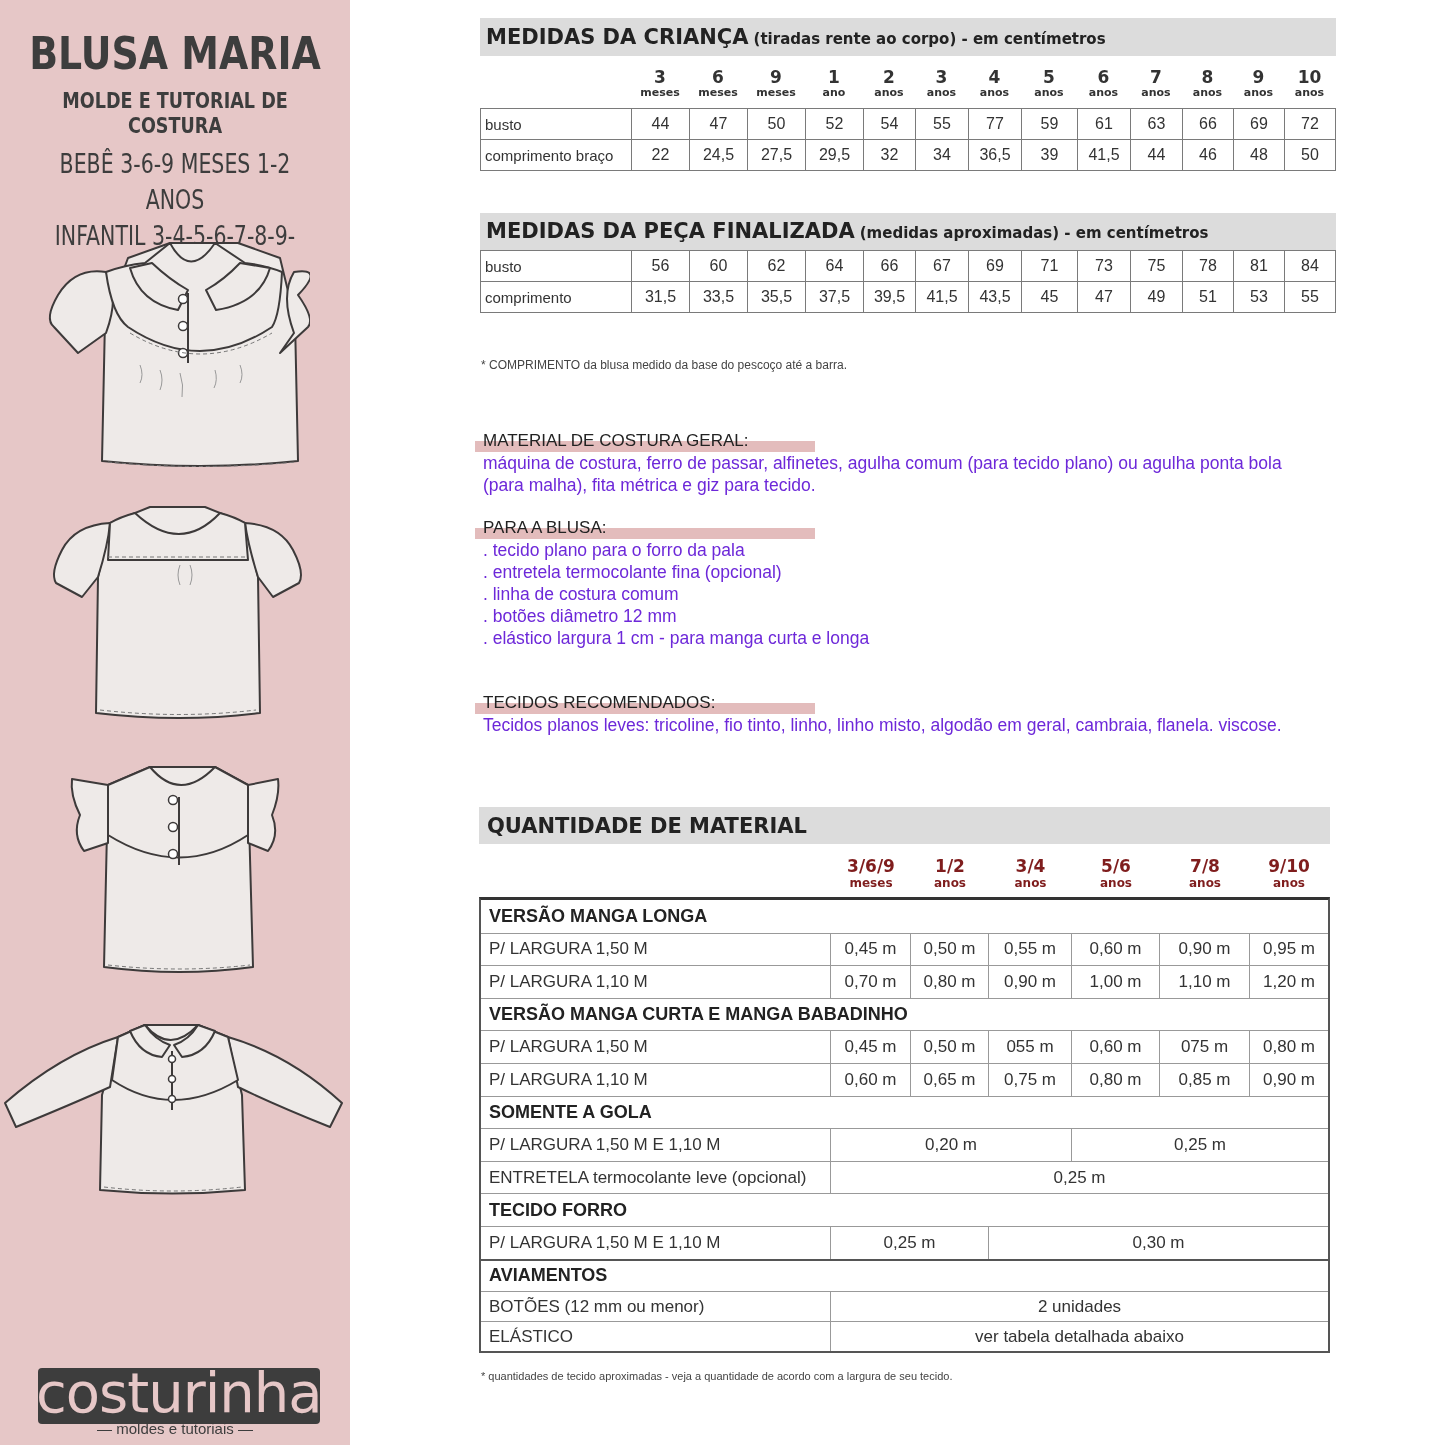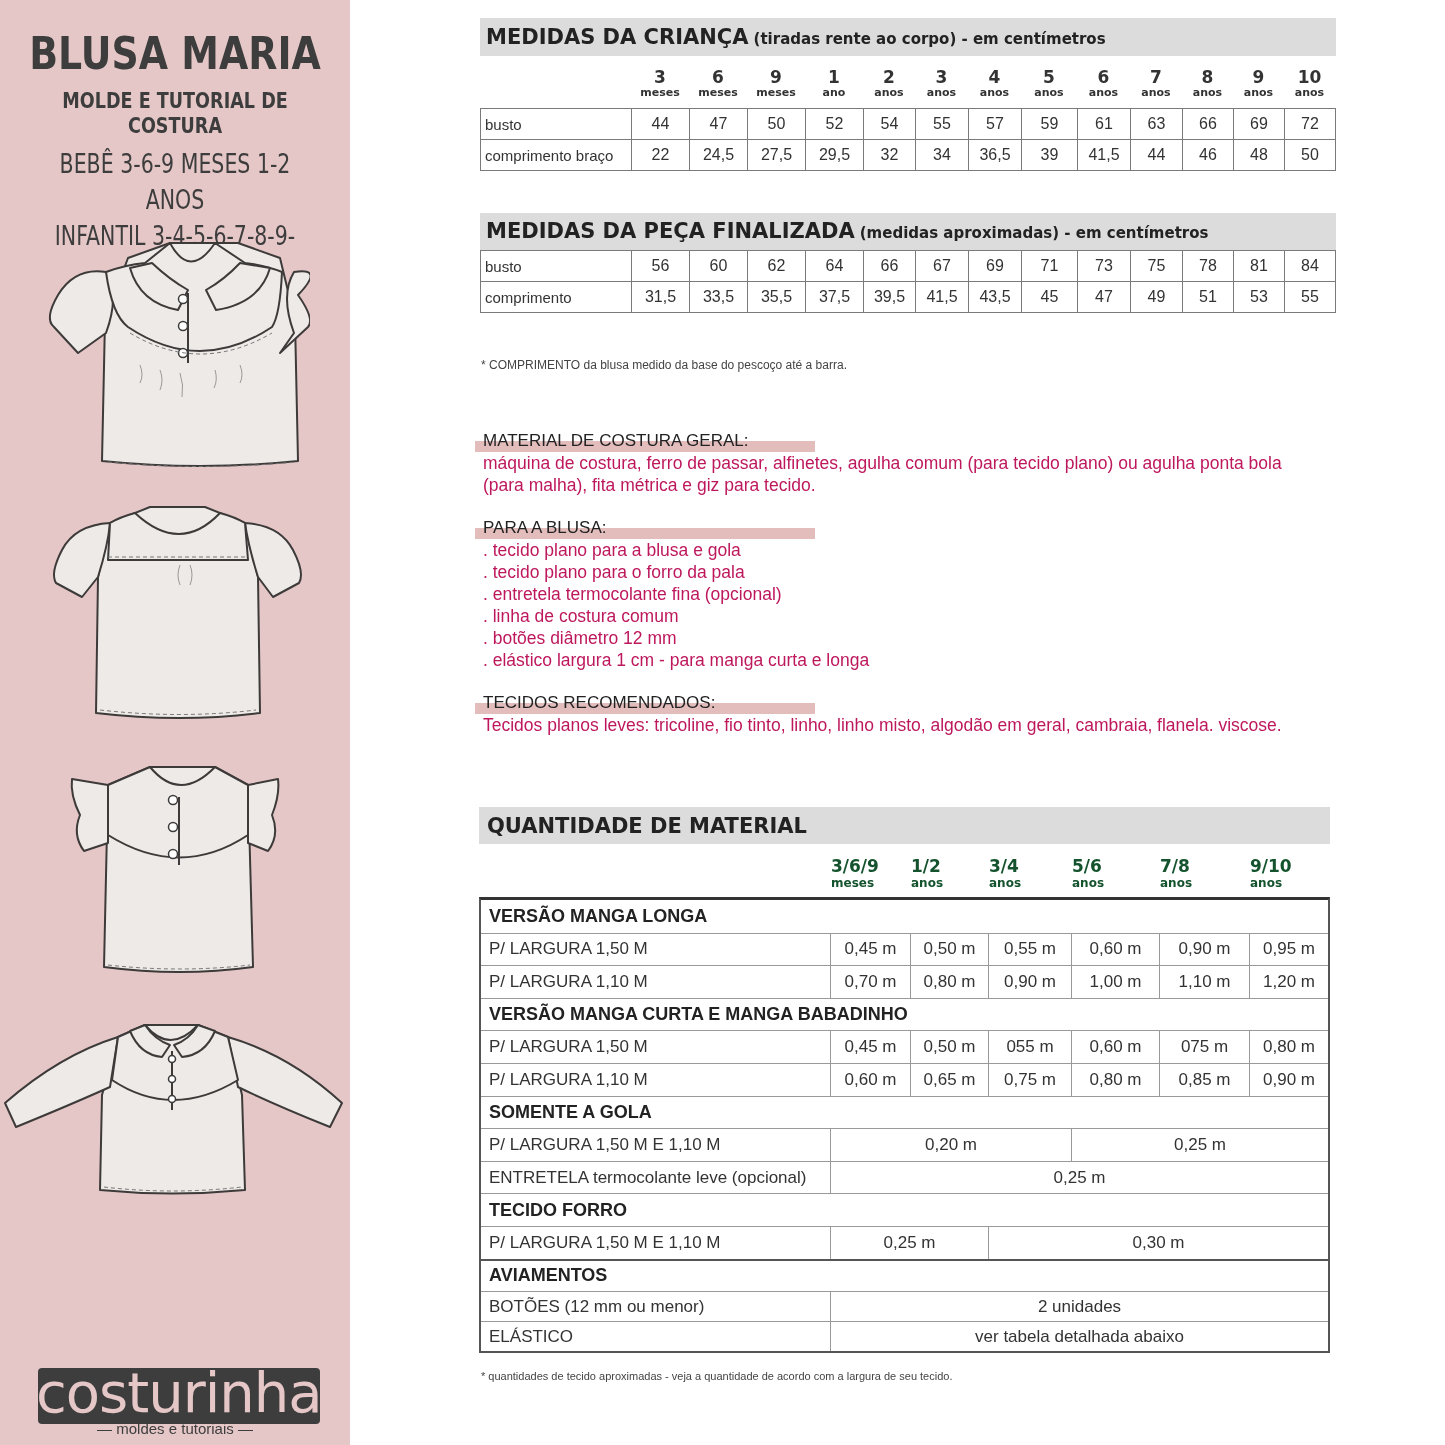--- a/index.html
+++ b/index.html
@@ -26,33 +26,33 @@
   table.meas td { border: 1px solid #7a7a7a; font-size: 16px; color: #333; text-align: center; height: 31px; padding: 0; }
   table.meas td.lbl { text-align: left; padding-left: 4px; font-size: 15px; }
   .agehead { position: absolute; top: 68px; text-align: center; font-family: "DejaVu Sans", sans-serif; color: #333; }
   .agehead .n { font-weight: bold; font-size: 17px; line-height: 18px; display: block; }
   .agehead .u { font-weight: bold; font-size: 11px; line-height: 13px; display: block; }
 
   .footnote1 { position: absolute; left: 481px; top: 358px; font-size: 12px; color: #444; }
 
   .mat-title { position: absolute; left: 483px; font-size: 17px; color: #222; z-index: 2; }
   .mat-bar { position: absolute; left: 475px; width: 340px; height: 11px; background: #e3bcbc; z-index: 1; }
-  .mat-text { position: absolute; left: 483px; font-size: 17.5px; color: #be185d; line-height: 22px; }
+  .mat-text { position: absolute; left: 483px; font-size: 17.5px; color: #6d28d9; line-height: 22px; }
 
   
   .qtable { position: absolute; left: 479px; top: 897px; width: 851px; border: 2px solid #555; border-top: 3px solid #333; }
   .qrow { display: flex; height: 32.6px; border-top: 1px solid #999; font-size: 17px; color: #333; }
   .qrow:first-child { border-top: none; }
   .qrow .ql { width: 350px; padding-left: 8px; display: flex; align-items: center; border-right: 1px solid #999; }
   .qrow .qc { display: flex; align-items: center; justify-content: center; border-right: 1px solid #999; }
   .qrow .qc:last-child { border-right: none; }
   .qgroup { display: flex; align-items: center; padding-left: 8px; height: 32.6px; border-top: 1px solid #999; font-weight: bold; font-size: 18px; color: #222; }
   .qgroup:first-child { border-top: none; }
   .qgroup.thick { border-top: 2px solid #555; }
-  .qhead { position: absolute; top: 856px; font-family: "DejaVu Sans", sans-serif; color: #14532d; }
+  .qhead { position: absolute; top: 856px; text-align: center; font-family: "DejaVu Sans", sans-serif; color: #7f1d1d; }
   .qhead .n { font-weight: bold; font-size: 17px; display: block; line-height: 20px; }
   .qhead .u { font-weight: bold; font-size: 12px; display: block; line-height: 14px; }
   .footnote2 { position: absolute; left: 481px; top: 1370px; font-size: 11px; color: #444; }
 </style>
 </head>
 <body>
 
 <div class="sidebar">
   <div class="sb-title">BLUSA MARIA</div>
   <div class="sb-subtitle">MOLDE E TUTORIAL DE COSTURA</div>
@@ -203,21 +203,21 @@
 <table class="meas" id="t1" style="left:480px;top:108px;width:856px;">
     <tbody>
       <tr>
         <td class="lbl" style="width:151px">busto</td>
         <td style="width:58px">44</td>
         <td style="width:58px">47</td>
         <td style="width:58px">50</td>
         <td style="width:58px">52</td>
         <td style="width:52px">54</td>
         <td style="width:53px">55</td>
-        <td style="width:53px">57</td>
+        <td style="width:53px">77</td>
         <td style="width:56px">59</td>
         <td style="width:53px">61</td>
         <td style="width:52px">63</td>
         <td style="width:51px">66</td>
         <td style="width:51px">69</td>
         <td style="width:51px">72</td>
       </tr>
       <tr>
         <td class="lbl" style="width:151px">comprimento braço</td>
         <td style="width:58px">22</td>
@@ -284,21 +284,20 @@
 <div class="mat-bar" style="top:441px"></div>
 <div class="mat-title" style="top:431px">MATERIAL DE COSTURA GERAL:</div>
 <div class="mat-text" style="top:452px">
   <div>máquina de costura, ferro de passar, alfinetes, agulha comum (para tecido plano) ou agulha ponta bola</div>
   <div>(para malha), fita métrica e giz para tecido.</div>
 </div>
 
 <div class="mat-bar" style="top:528px"></div>
 <div class="mat-title" style="top:518px">PARA A BLUSA:</div>
 <div class="mat-text" id="blouse-list" style="top:539px">
-    <div>. tecido plano para a blusa e gola</div>
     <div>. tecido plano para o forro da pala</div>
     <div>. entretela termocolante fina (opcional)</div>
     <div>. linha de costura comum</div>
     <div>. botões diâmetro 12 mm</div>
     <div>. elástico largura 1 cm - para manga curta e longa</div>
   </div>
 
 <div class="mat-bar" style="top:703px"></div>
 <div class="mat-title" style="top:693px">TECIDOS RECOMENDADOS:</div>
 <div class="mat-text" style="top:714px">Tecidos planos leves: tricoline, fio tinto, linho, linho misto, algodão em geral, cambraia, flanela. viscose.</div>

